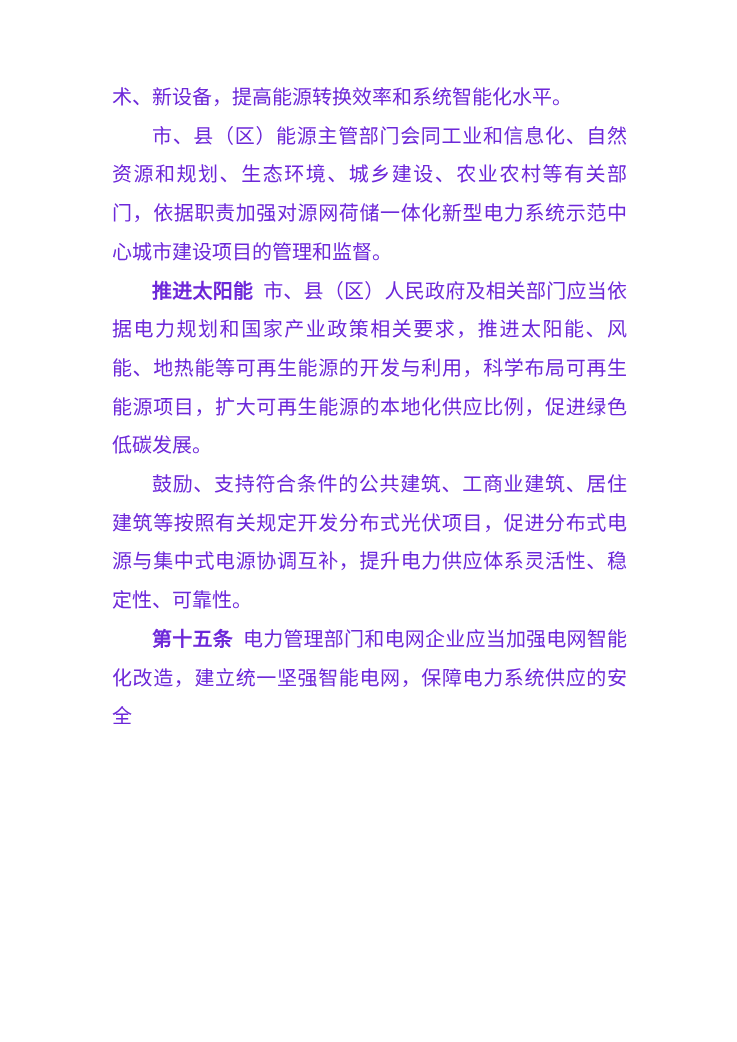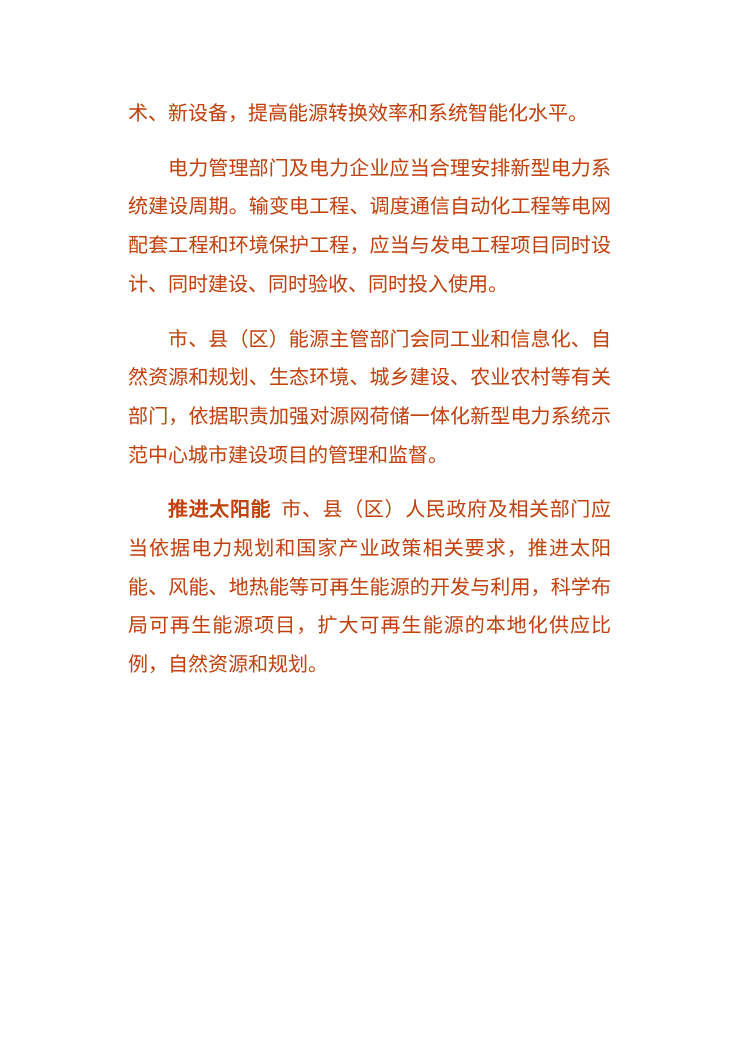--- a/index.html
+++ b/index.html
@@ -13,47 +13,48 @@
     overflow: hidden;
   }
   .page {
     box-sizing: border-box;
     width: 737px;
     height: 1042px;
     background: #ffffff;
     padding: 78px 110px 0 112px;
   }
   .para {
-    margin: 16px;
+    margin: 0;
     padding: 0;
     font-family: "DejaVu Sans", "Liberation Sans", sans-serif;
     font-size: 20px;
     line-height: 38.7px;
-    color: #c2410c;
+    color: #6d28d9;
     text-align: justify;
     text-indent: 2em;
     word-break: break-all;
   }
   .para.no-indent {
     text-indent: 0;
   }
   .article-lead {
     font-weight: 700;
     margin-right: 0.5em;
   }
 </style>
 </head>
 <body>
 
 <div class="page">
 
   <p class="para no-indent"><span>术、新设备，提高能源转换效率和系统智能化水平。</span></p>
 
-  <p class="para"><span>电力管理部门及电力企业应当合理安排新型电力系统建设周期。输变电工程、调度通信自动化工程等电网配套工程和环境保护工程，应当与发电工程项目同时设计、同时建设、同时验收、同时投入使用。</span></p>
 
 
   <p class="para"><span>市、县（区）能源主管部门会同工业和信息化、自然资源和规划、生态环境、城乡建设、农业农村等有关部门，依据职责加强对源网荷储一体化新型电力系统示范中心城市建设项目的管理和监督。</span></p>
 
-  <p class="para"><span class="article-lead">推进太阳能</span><span>市、县（区）人民政府及相关部门应当依据电力规划和国家产业政策相关要求，推进太阳能、风能、地热能等可再生能源的开发与利用，科学布局可再生能源项目，扩大可再生能源的本地化供应比例，自然资源和规划。</span></p>
+  <p class="para"><span class="article-lead">推进太阳能</span><span>市、县（区）人民政府及相关部门应当依据电力规划和国家产业政策相关要求，推进太阳能、风能、地热能等可再生能源的开发与利用，科学布局可再生能源项目，扩大可再生能源的本地化供应比例，促进绿色低碳发展。</span></p>
 
+  <p class="para"><span>鼓励、支持符合条件的公共建筑、工商业建筑、居住建筑等按照有关规定开发分布式光伏项目，促进分布式电源与集中式电源协调互补，提升电力供应体系灵活性、稳定性、可靠性。</span></p>
 
+  <p class="para"><span class="article-lead">第十五条</span><span>电力管理部门和电网企业应当加强电网智能化改造，建立统一坚强智能电网，保障电力系统供应的安全</span></p>
 
 </div>
 
 </body></html>

